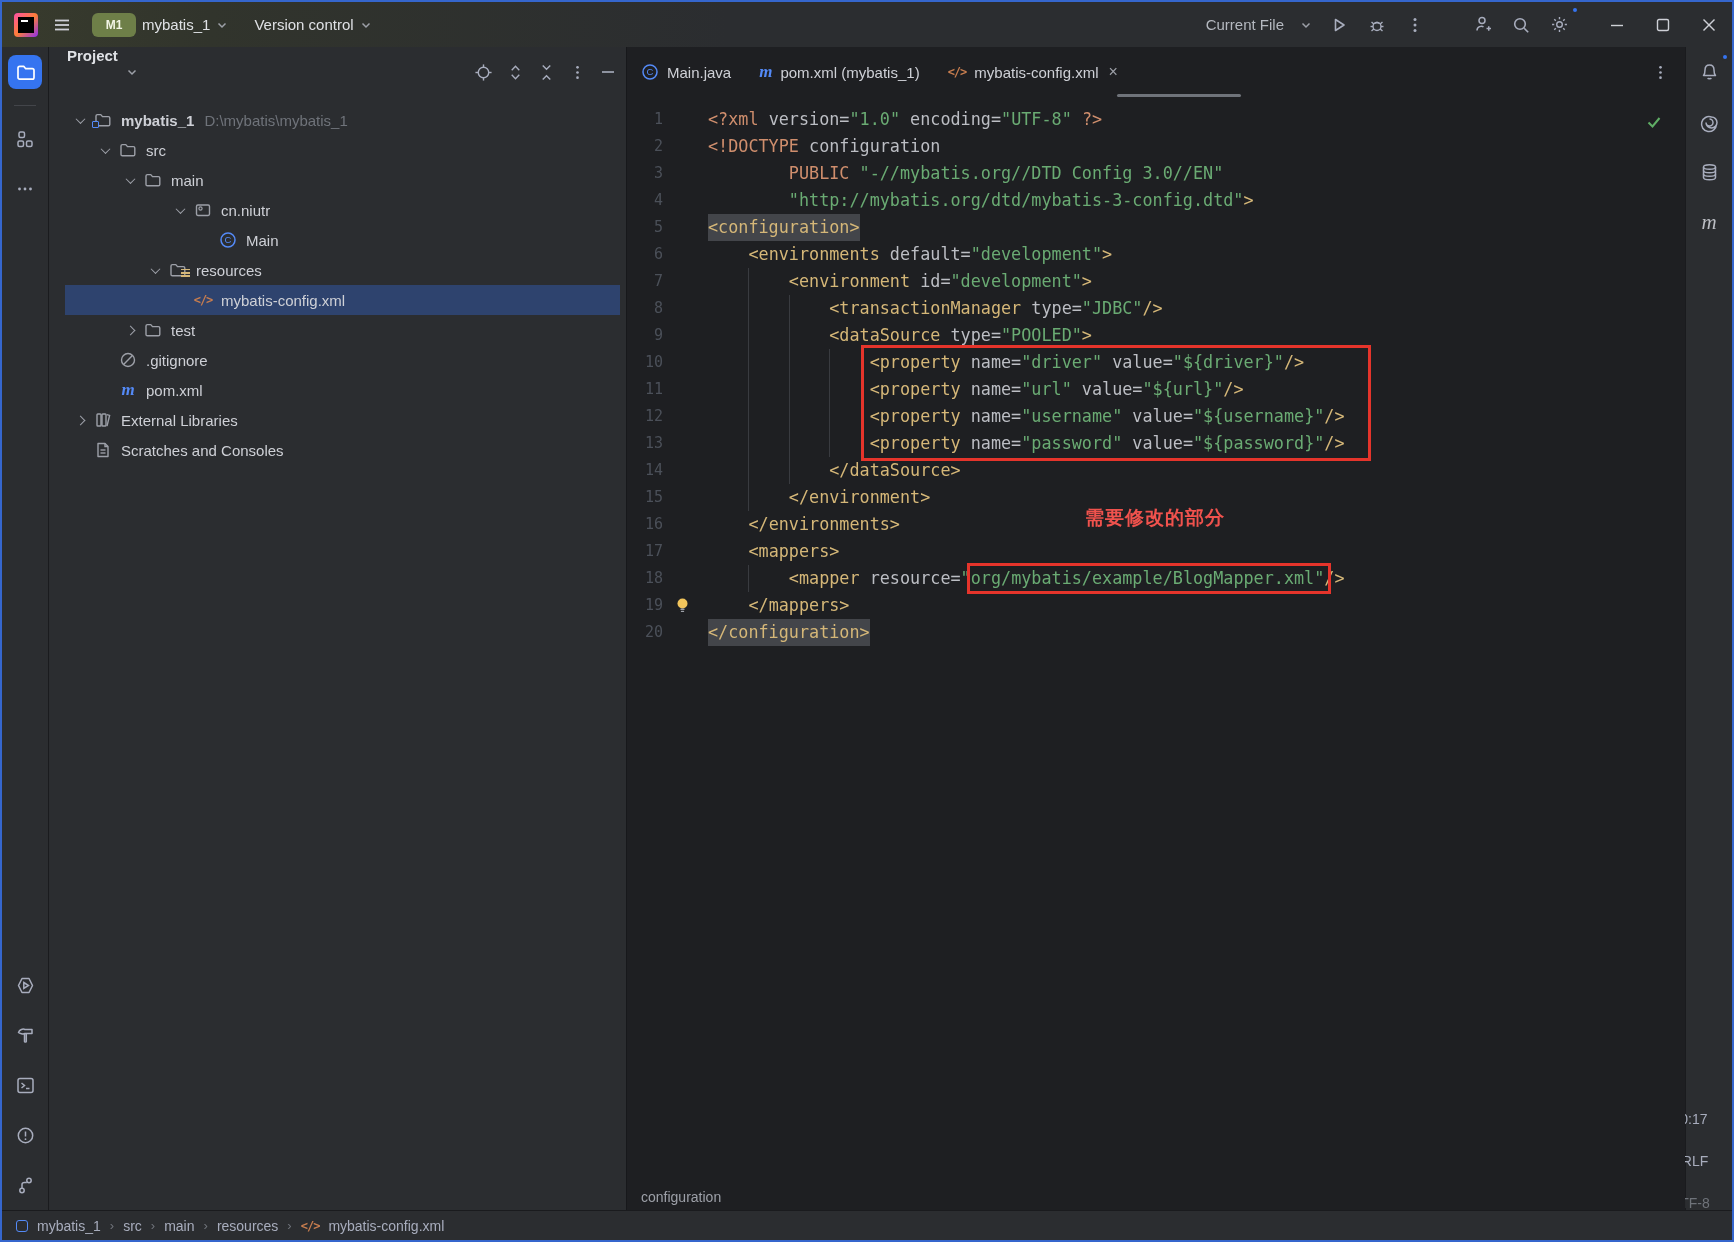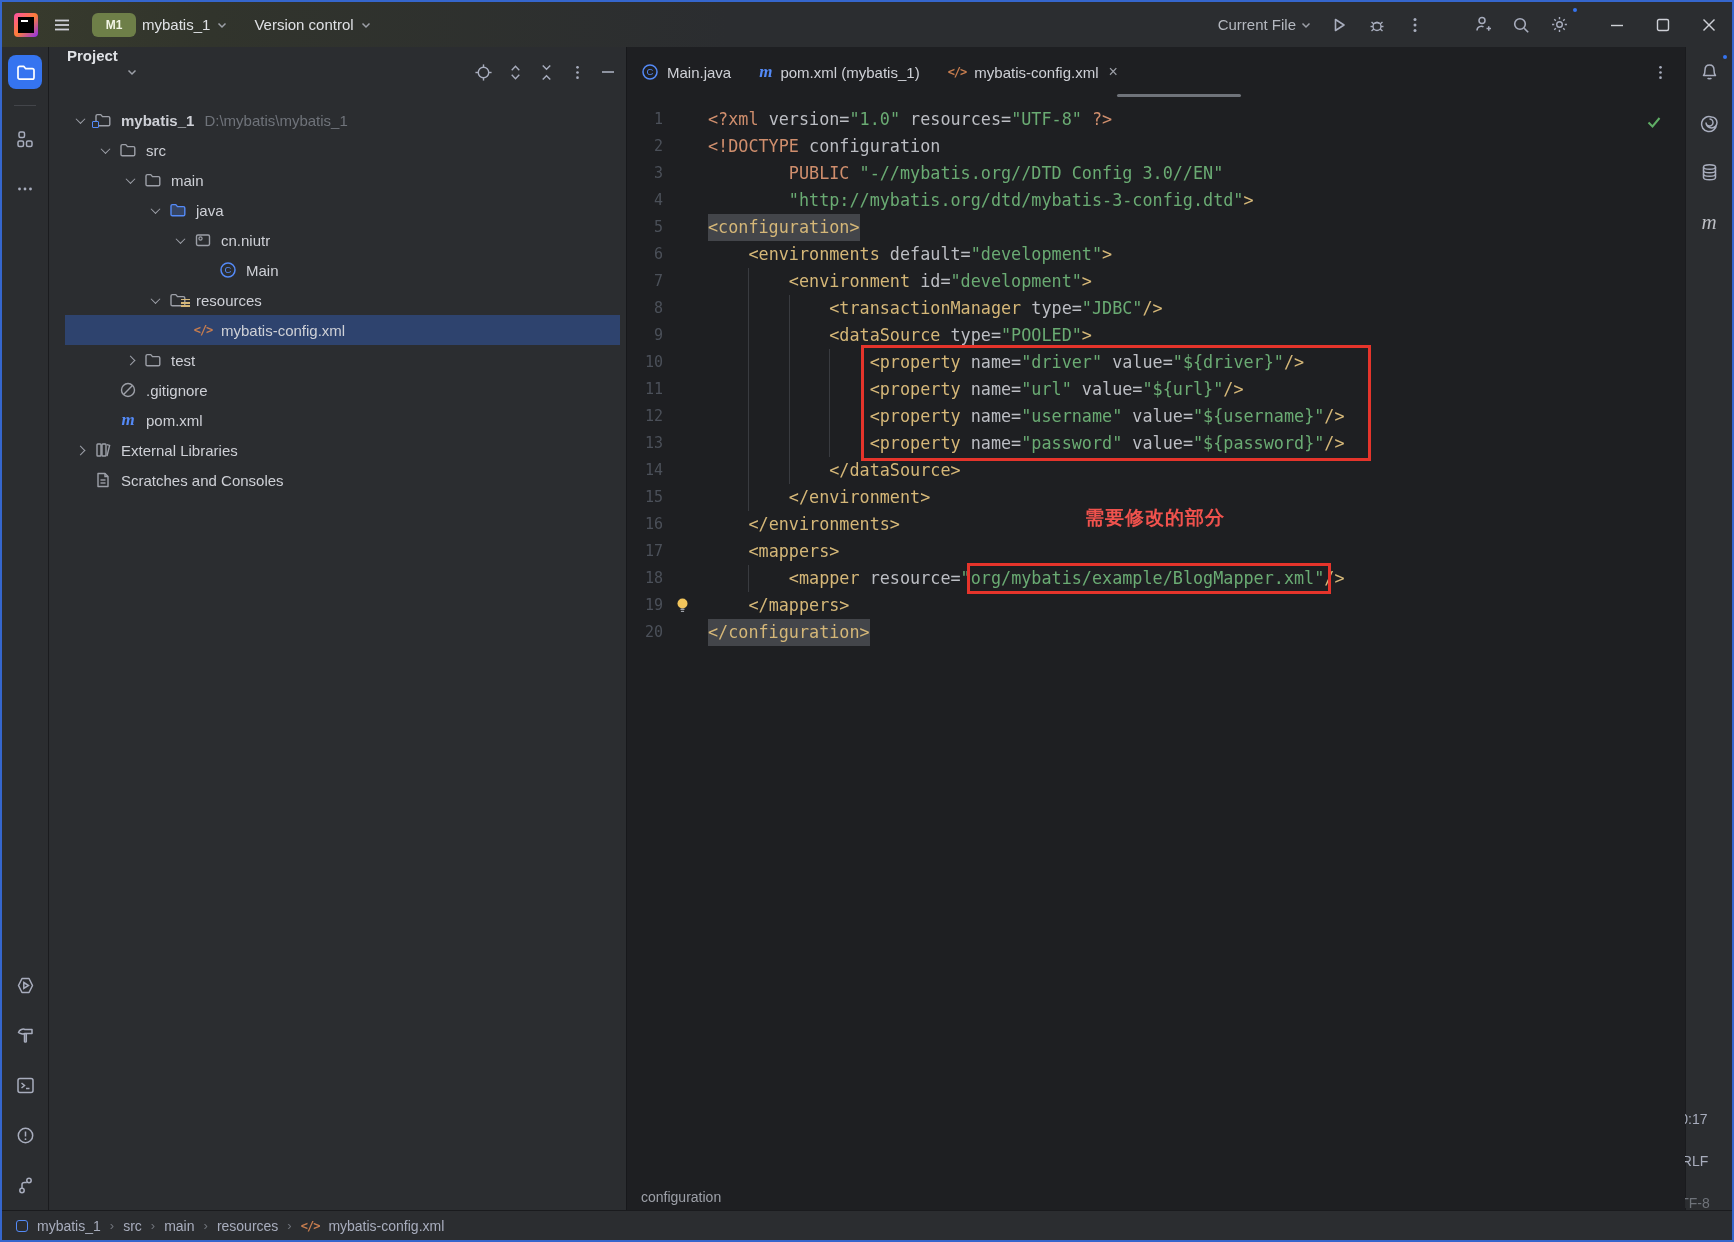--- a/index.html
+++ b/index.html
@@ -14,21 +14,21 @@
               color:#DFE1E5; font-size:15px; }
   .tb-left { display:flex; align-items:center; gap:14px; padding-left:12px; }
   .logo { width:24px; height:24px; border-radius:4px;
           background:linear-gradient(135deg,#fe4fa7 0%,#fd7e37 50%,#8c2df0 100%); position:relative; }
   .logo::after { content:""; position:absolute; inset:4px; background:#000; }
   .logo::before { content:""; position:absolute; left:7px; top:7px; width:7px; height:2px; background:#fff; z-index:1; }
   .tb-item { display:flex; align-items:center; gap:6px; padding:4px 6px; border-radius:6px; cursor:default; }
   .badge { width:44px; height:24px; border-radius:6px; background:#6E7F48; color:#F2F5E4;
            font-size:12px; font-weight:bold; display:flex; align-items:center; justify-content:center; }
   .tb-right { margin-left:auto; display:flex; align-items:center; gap:4px; }
-  .tb-run { color:#B4B8BF; display:flex; align-items:center; gap:4px; margin-right:6px; }
+  .tb-run { color:#B4B8BF; display:flex; align-items:center; gap:16px; margin-right:6px; }
   .ticon { display:inline-flex; align-items:center; justify-content:center; color:#A8ADBD; position:relative; }
   .ticon svg { display:block; }
   .dim { color:#6F737A; }
   .win-btns { display:flex; margin-left:14px; }
   .win-btn { width:46px; height:45px; display:flex; align-items:center; justify-content:center; color:#CED0D6; }
   .dot { position:absolute; top:-2px; right:-3px; width:8px; height:8px; border-radius:50%; background:#3574F0; border:2px solid #2b2d30; }
 
   
   .main { flex:1; display:flex; min-height:0; }
   .stripe { width:47px; flex:0 0 47px; background:#2B2D30; display:flex; flex-direction:column;
@@ -339,31 +339,20 @@
             <span class="chev open">
               <i></i>
             </span>
             <span class="nicon" style="position: relative;">
               <svg width="18" height="18" viewBox="0 0 18 18">
                 <path d="M2 5 c0-.8.6-1.4 1.4-1.4 h3.4 l1.7 2 h5.9 c.8 0 1.4.6 1.4 1.4 v6.4 c0 .8-.6 1.4-1.4 1.4 H3.4 c-.8 0-1.4-.6-1.4-1.4 Z" fill="none" stroke="#9DA0A8" stroke-width="1.4" stroke-linejoin="round"></path>
               </svg>
             </span>
             <span class="tlabel">main</span>
           </div>
-          <div class="trow" style="padding-left: 79px;">
-            <span class="chev open">
-              <i></i>
-            </span>
-            <span class="nicon" style="position: relative;">
-              <svg width="18" height="18" viewBox="0 0 18 18">
-                <path d="M2 5 c0-.8.6-1.4 1.4-1.4 h3.4 l1.7 2 h5.9 c.8 0 1.4.6 1.4 1.4 v6.4 c0 .8-.6 1.4-1.4 1.4 H3.4 c-.8 0-1.4-.6-1.4-1.4 Z" fill="rgba(84,138,247,.25)" stroke="#548AF7" stroke-width="1.4" stroke-linejoin="round"></path>
-              </svg>
-            </span>
-            <span class="tlabel">java</span>
-          </div>
           <div class="trow" style="padding-left: 104px;">
             <span class="chev open">
               <i></i>
             </span>
             <span class="nicon" style="position: relative;">
               <svg width="18" height="18" viewBox="0 0 18 18">
                 <rect x="2.5" y="4" width="13" height="10.5" rx="1.4" fill="none" stroke="#9DA0A8" stroke-width="1.4"></rect>
                 <circle cx="6.5" cy="7.5" r="1.6" fill="none" stroke="#9DA0A8" stroke-width="1.2"></circle>
               </svg>
             </span>
@@ -486,21 +475,21 @@
           <span class="ticon tabbar-more">
           <svg width="17" height="17" viewBox="0 0 18 18" fill="currentColor">
               <circle cx="9" cy="3.5" r="1.4"></circle>
               <circle cx="9" cy="9" r="1.4"></circle>
               <circle cx="9" cy="14.5" r="1.4"></circle>
             </svg>
         </span>
       </div>
       <div class="code-wrap">
         <div class="code-lines">
-            <div class="cl"><span class="ln">1</span><span class="gut"></span><span class="ct"><span class="tk-k">&lt;?xml</span><span class="tk-a"> version=</span><span class="tk-s">"1.0"</span><span class="tk-a"> resources=</span><span class="tk-s">"UTF-8"</span><span class="tk-k"> ?&gt;</span></span></div>
+            <div class="cl"><span class="ln">1</span><span class="gut"></span><span class="ct"><span class="tk-k">&lt;?xml</span><span class="tk-a"> version=</span><span class="tk-s">"1.0"</span><span class="tk-a"> encoding=</span><span class="tk-s">"UTF-8"</span><span class="tk-k"> ?&gt;</span></span></div>
             <div class="cl"><span class="ln">2</span><span class="gut"></span><span class="ct"><span class="tk-k">&lt;!DOCTYPE</span><span class="tk-p"> configuration</span></span></div>
             <div class="cl"><span class="ln">3</span><span class="gut"></span><span class="ct"><span class="tk-p">        </span><span class="tk-k">PUBLIC</span><span class="tk-s"> "-//mybatis.org//DTD Config 3.0//EN"</span></span></div>
             <div class="cl"><span class="ln">4</span><span class="gut"></span><span class="ct"><span class="tk-p">        </span><span class="tk-s">"http://mybatis.org/dtd/mybatis-3-config.dtd"</span><span class="tk-t">&gt;</span></span></div>
             <div class="cl"><span class="ln">5</span><span class="gut"></span><span class="ct hl"><span class="tk-t">&lt;configuration&gt;</span></span></div>
             <div class="cl"><span class="ln">6</span><span class="gut"></span><span class="ct"><span class="tk-p">    </span><span class="tk-t">&lt;environments</span><span class="tk-a"> default=</span><span class="tk-s">"development"</span><span class="tk-t">&gt;</span></span></div>
             <div class="cl"><span class="ln">7</span><span class="gut"></span><span class="ct"><span class="tk-p">        </span><span class="tk-t">&lt;environment</span><span class="tk-a"> id=</span><span class="tk-s">"development"</span><span class="tk-t">&gt;</span></span></div>
             <div class="cl"><span class="ln">8</span><span class="gut"></span><span class="ct"><span class="tk-p">            </span><span class="tk-t">&lt;transactionManager</span><span class="tk-a"> type=</span><span class="tk-s">"JDBC"</span><span class="tk-t">/&gt;</span></span></div>
             <div class="cl"><span class="ln">9</span><span class="gut"></span><span class="ct"><span class="tk-p">            </span><span class="tk-t">&lt;dataSource</span><span class="tk-a"> type=</span><span class="tk-s">"POOLED"</span><span class="tk-t">&gt;</span></span></div>
             <div class="cl"><span class="ln">10</span><span class="gut"></span><span class="ct"><span class="tk-p">                </span><span class="tk-t">&lt;property</span><span class="tk-a"> name=</span><span class="tk-s">"driver"</span><span class="tk-a"> value=</span><span class="tk-s">"${driver}"</span><span class="tk-t">/&gt;</span></span></div>
             <div class="cl"><span class="ln">11</span><span class="gut"></span><span class="ct"><span class="tk-p">                </span><span class="tk-t">&lt;property</span><span class="tk-a"> name=</span><span class="tk-s">"url"</span><span class="tk-a"> value=</span><span class="tk-s">"${url}"</span><span class="tk-t">/&gt;</span></span></div>

